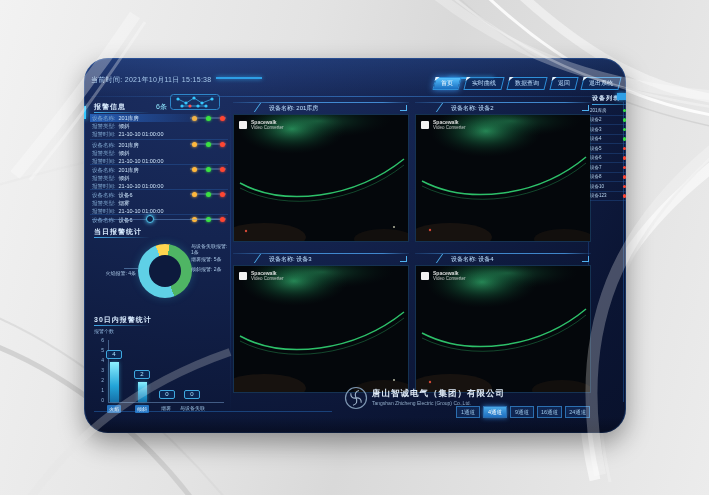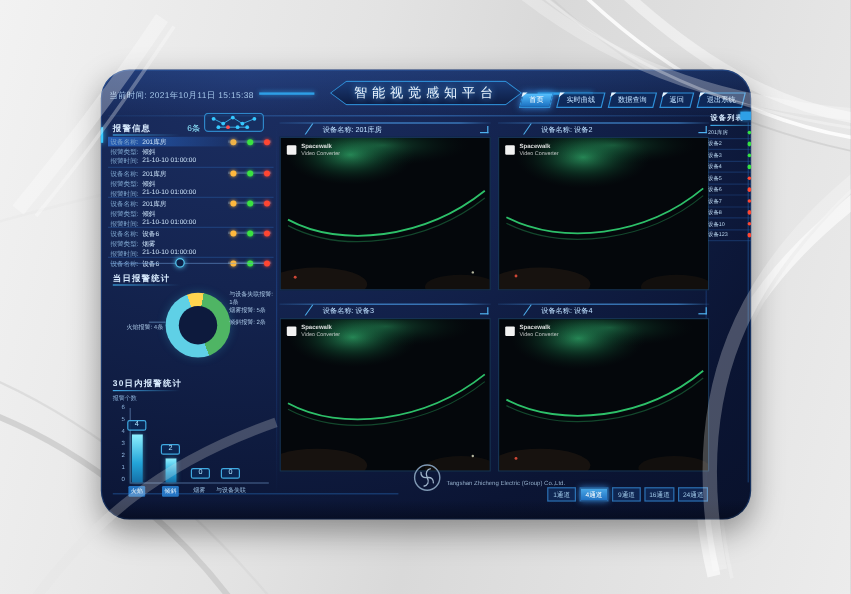--- a/index.html
+++ b/index.html
@@ -129,25 +129,20 @@
     <path d="M735,150 C615,235 560,335 595,480" stroke="#ffffff" stroke-width="11" fill="none" opacity="0.6"></path>
     <path d="M745,128 C625,225 575,330 610,482" stroke="#ededed" stroke-width="3" fill="none" opacity="0.75"></path>
     <path d="M-20,190 C120,150 260,120 420,120" stroke="#e8e8e8" stroke-width="2" fill="none" opacity="0.5"></path>
   </svg>
 
   <div class="panel">
 
     <div class="time">当前时间: 2021年10月11日 15:15:38</div>
     <div class="hdr-dash" style="left:132px"></div>
     <div class="hdr-dash" style="left:364px"></div>
-    <div class="title-hex">
-      <div class="inner">
-          <span>智能视觉感知平台</span>
-        </div>
-    </div>
     <div class="navs">
       <div class="nav-btn active">
           <span>首页</span>
         </div>
       <div class="nav-btn">
           <span>实时曲线</span>
         </div>
       <div class="nav-btn">
           <span>数据查询</span>
         </div>
@@ -473,20 +468,21 @@
           <span class="dev-name">设备123</span>
           <i class="dev-dot" style="background: rgb(255, 70, 50);"></i>
         </div>
     </div>
 
     <div class="deco-b"></div>
     <svg class="logo" width="24" height="24" viewBox="0 0 24 24">
       <circle cx="12" cy="12" r="10.5" fill="none" stroke="#7e97b2" stroke-width="1.2"></circle>
       <path d="M12,12 C 10,8 12,5 15,4.5 M12,12 C 8.5,12.5 6.5,10.5 6.8,7.2 M12,12 C 14,15.5 12.5,18.5 9,19.2 M12,12 C 15.5,11.5 17.5,13.5 17.2,16.8" fill="none" stroke="#9fb4ca" stroke-width="1.1"></path>
     </svg>
+    <div class="co-cn">唐山智诚电气（集团）有限公司</div>
     <div class="co-en">Tangshan Zhicheng Electric (Group) Co.,Ltd.</div>
     <div class="channels">
       <div class="ch-btn">1通道</div>
       <div class="ch-btn active">4通道</div>
       <div class="ch-btn">9通道</div>
       <div class="ch-btn">16通道</div>
       <div class="ch-btn">24通道</div>
     </div>
   </div>
 

